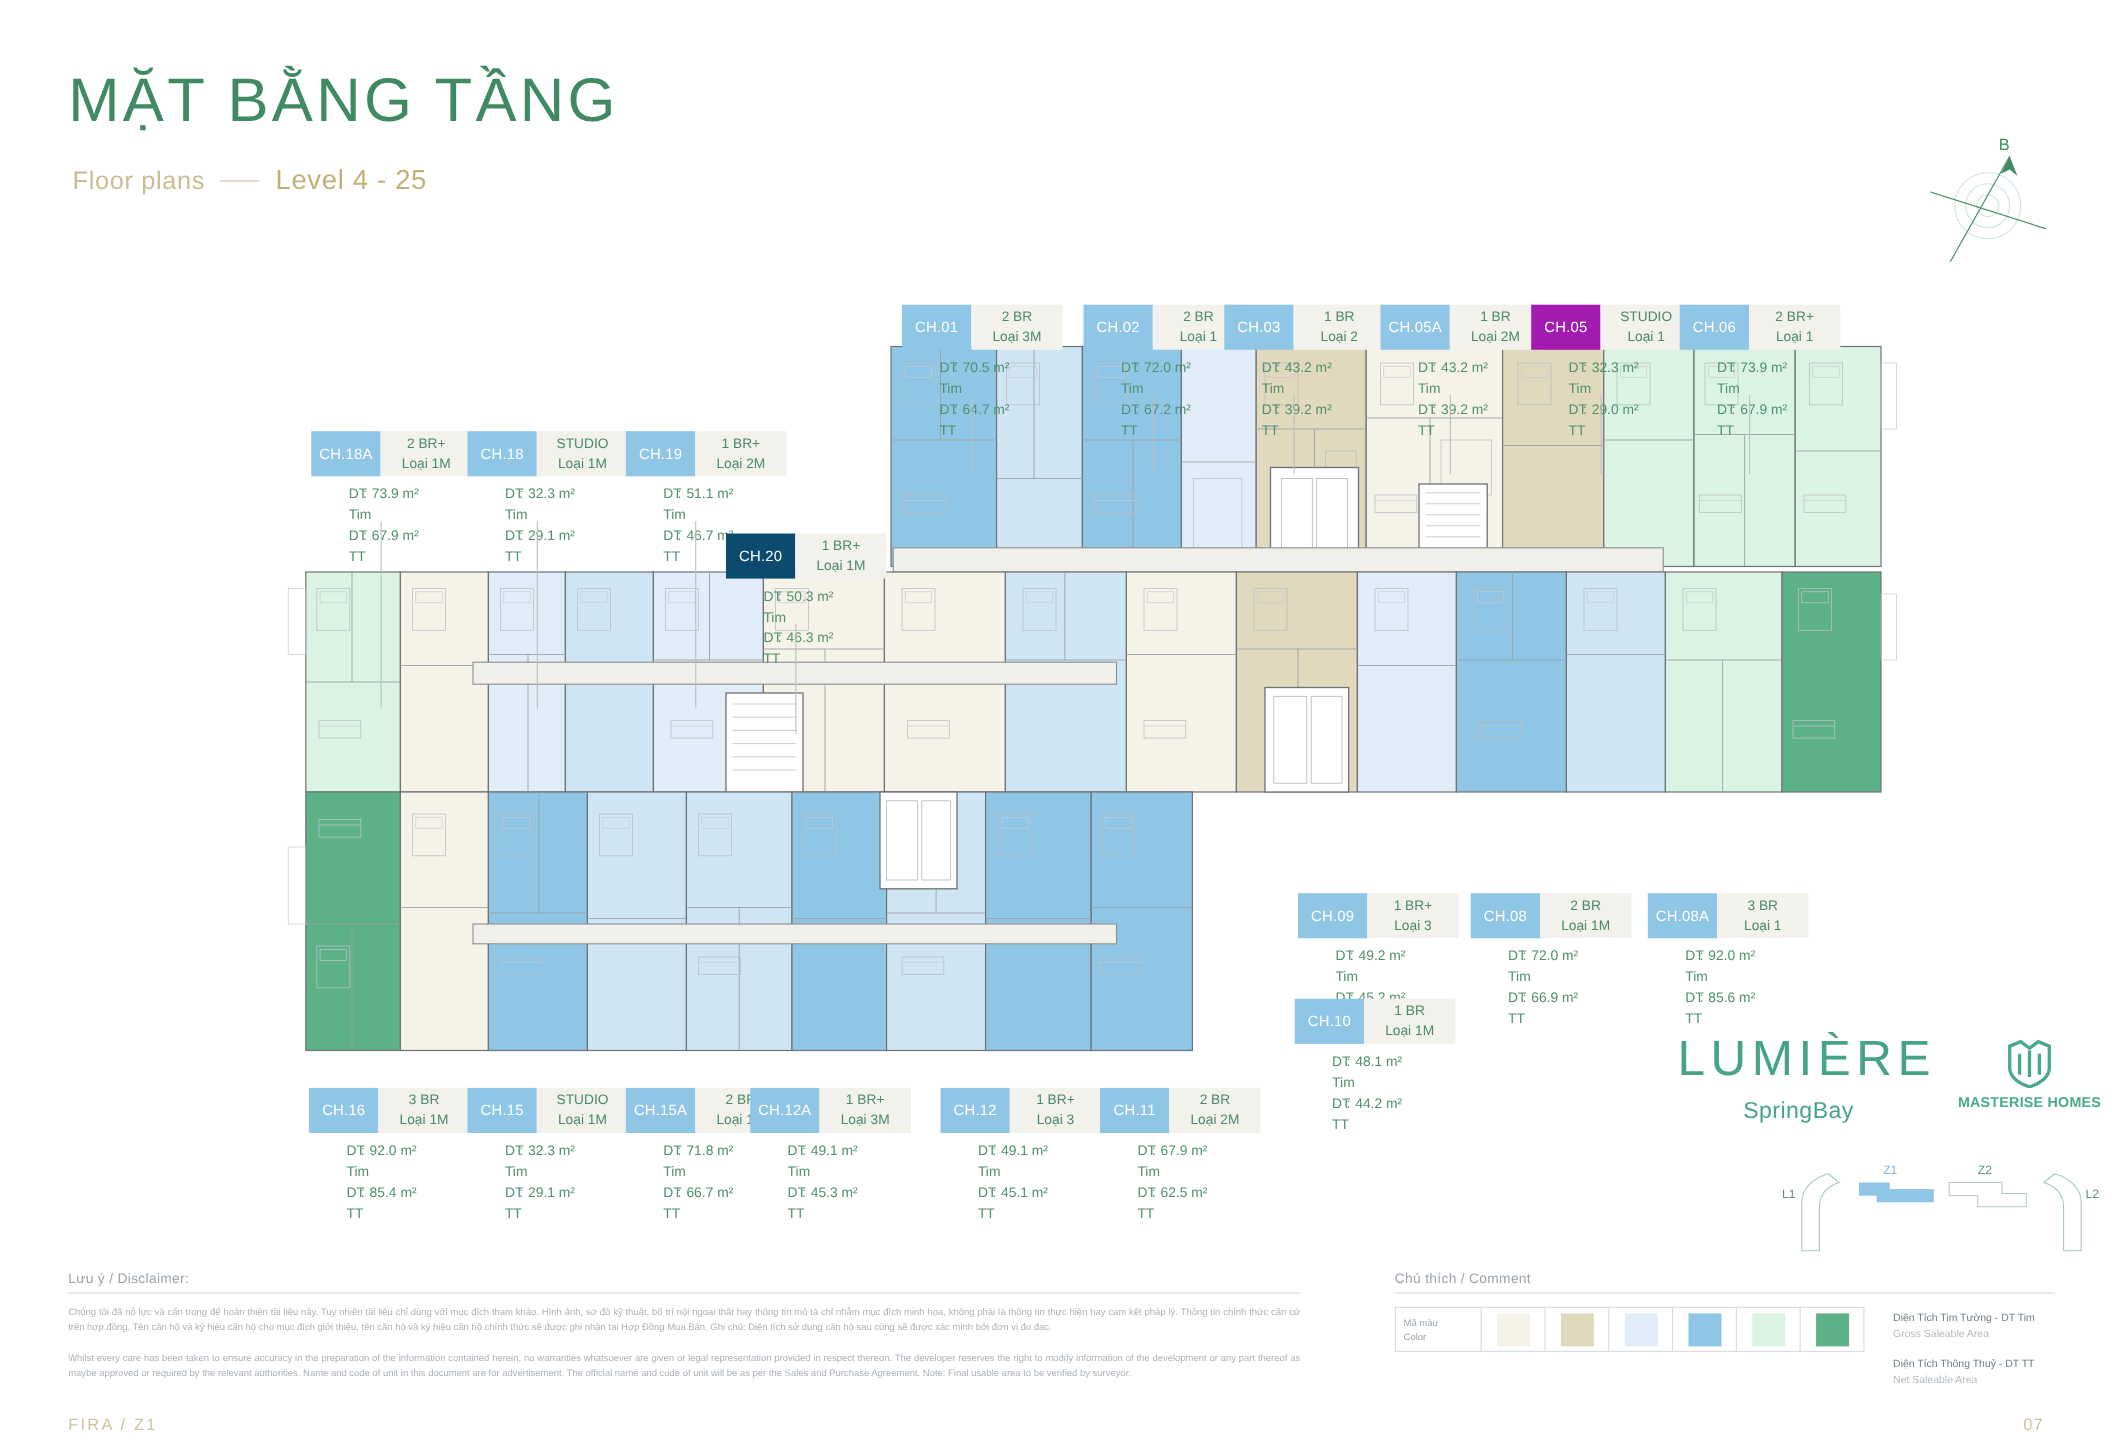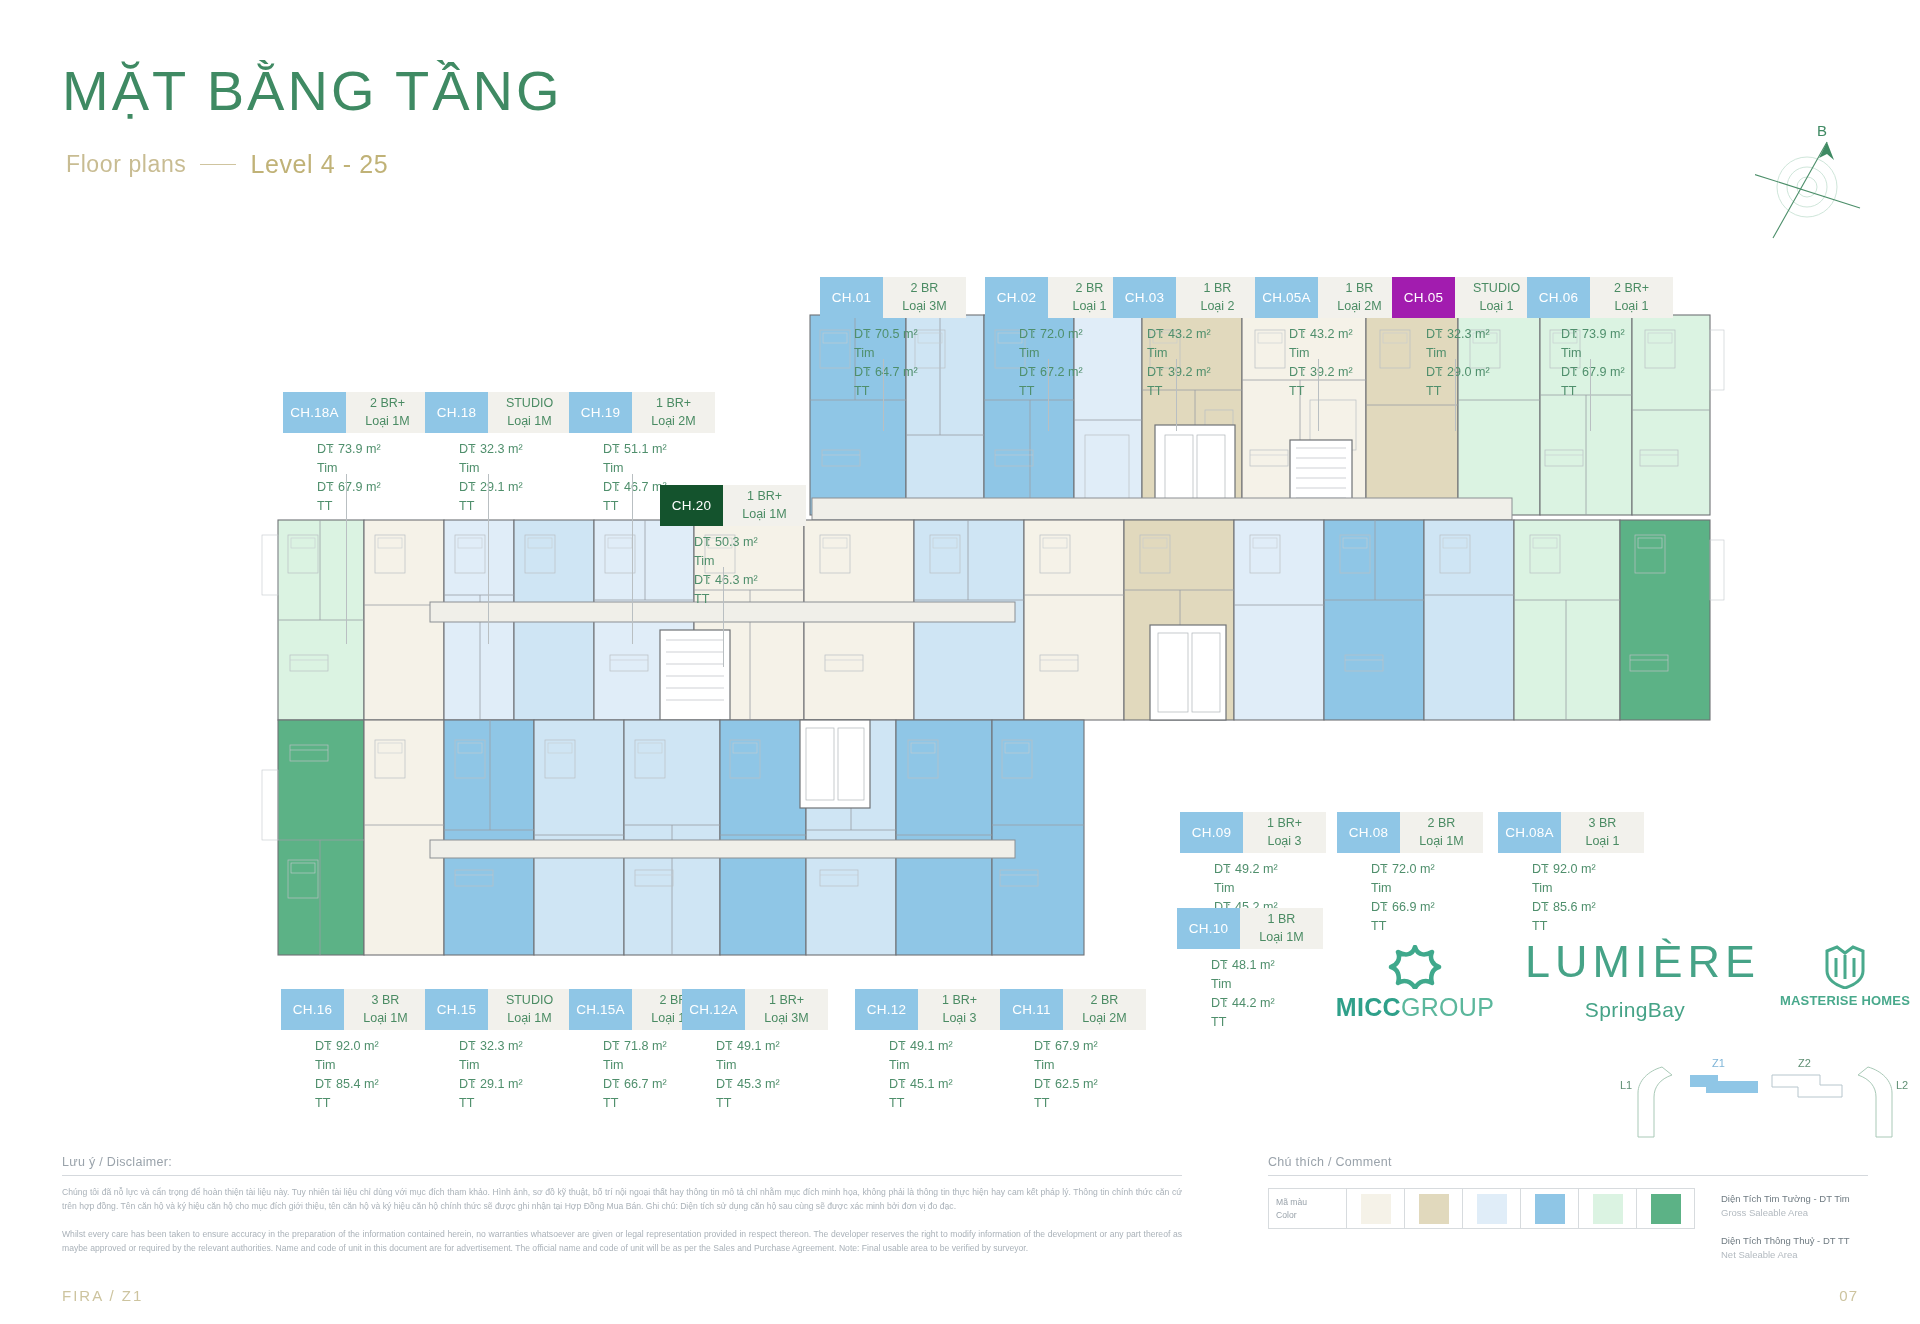--- a/index.html
+++ b/index.html
@@ -528,21 +528,21 @@
           <div class="row">
             <span class="k">DT TT</span>
             <span class="s">:</span>
             <span>46.7 m²</span>
           </div>
         </div>
         <div class="leader" style="left:63px;top:82px;height:170px"></div>
       </div>
       <div class="callout" style="left: 660px; top: 485px;">
         <div class="co-head">
-          <div class="co-code" style="background:#14532d">CH.20</div>
+          <div class="co-code" style="background:#0c4a6e">CH.20</div>
           <div class="co-type">
             <span>1 BR+</span>
             <span>Loại 1M</span>
           </div>
         </div>
         <div class="co-body">
           <div class="row">
             <span class="k">DT Tim</span>
             <span class="s">:</span>
             <span>50.3 m²</span>
@@ -761,26 +761,20 @@
           <div class="row">
             <span class="k">DT TT</span>
             <span class="s">:</span>
             <span>62.5 m²</span>
           </div>
         </div>
       </div>
     </div>
 
   <div class="logos">
-    <div class="logo-item" style="left:0; top:0; width:170px;">
-      <svg width="56" height="44" viewBox="0 0 56 44">
-        <path d="M28 2 C31 12 40 10 45 7 C42 14 46 20 52 22 C45 24 43 31 45 38 C39 34 32 36 28 43 C24 36 17 34 11 38 C13 31 11 24 4 22 C10 20 14 14 11 7 C16 10 25 12 28 2 Z" fill="none" stroke="#3fa98c" stroke-width="4.5" stroke-linejoin="round"></path>
-      </svg>
-      <div class="micc"><span class="bold">MICC</span><span class="light">GROUP</span></div>
-    </div>
     <div class="logo-item" style="left:195px; top:-6px; width:220px;">
       <div class="lum-name">LUMIÈRE</div>
       <div class="lum-sub">SpringBay</div>
     </div>
     <div class="logo-item" style="left:440px; top:0; width:150px;">
       <svg width="44" height="44" viewBox="0 0 44 44">
         <path d="M4 6 L14 2 L22 8 L30 2 L40 6 L40 26 C40 34 32 40 22 43 C12 40 4 34 4 26 Z" fill="none" stroke="#49a98c" stroke-width="3"></path>
         <path d="M13 13 L13 32 M22 10 L22 34 M31 13 L31 32" stroke="#49a98c" stroke-width="3"></path>
       </svg>
       <div class="mh2">MASTERISE HOMES</div>

